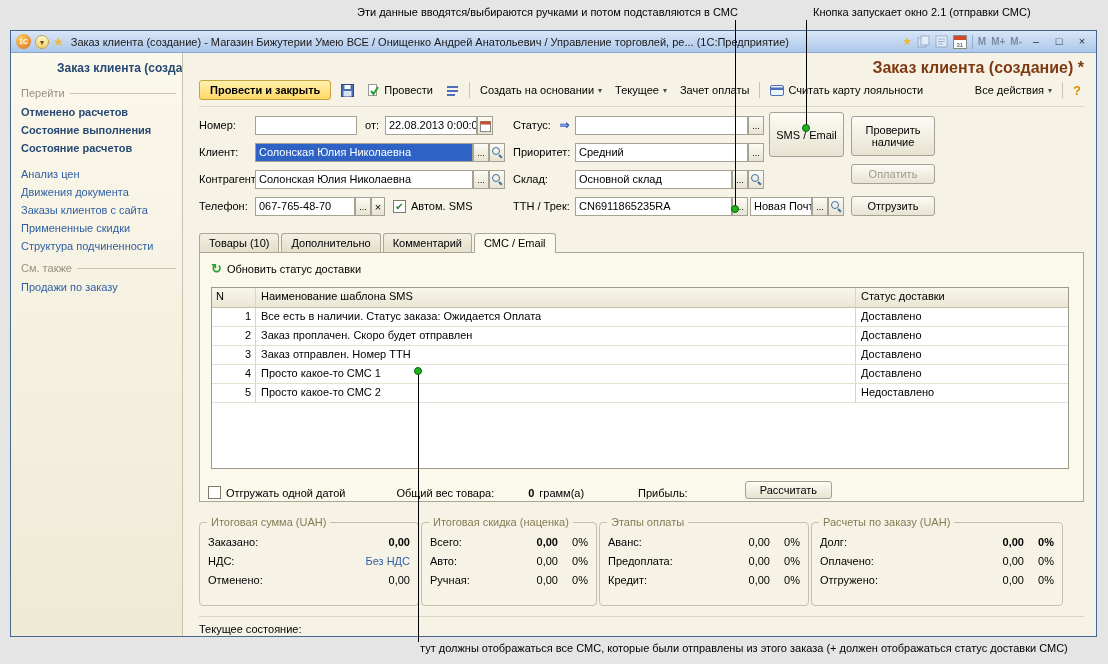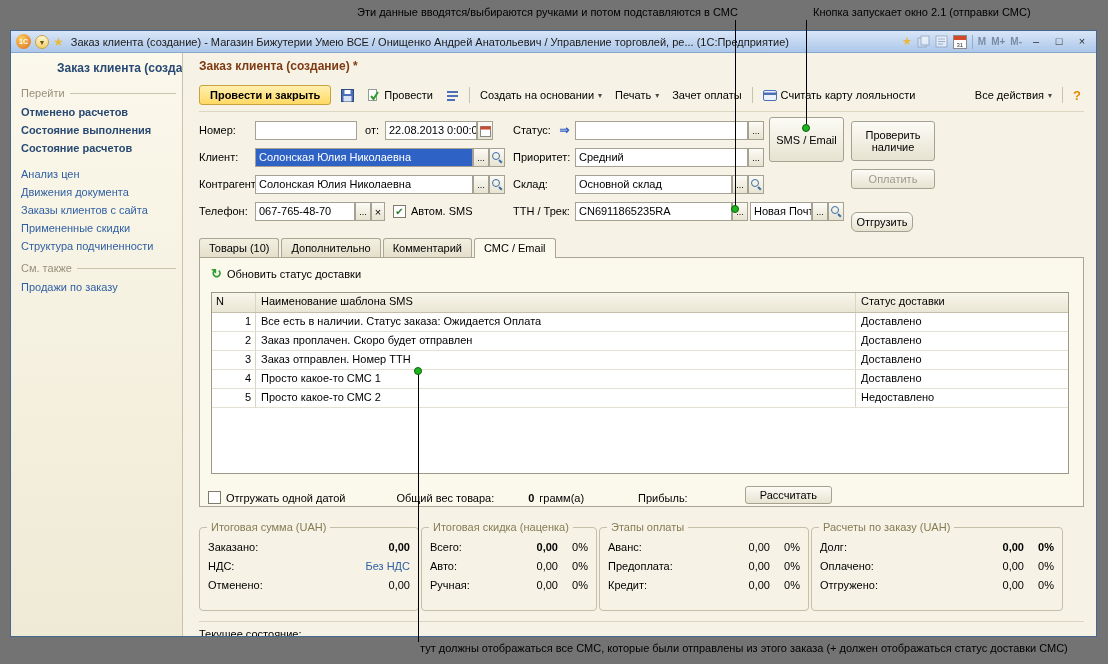--- a/index.html
+++ b/index.html
@@ -1,17 +1,17 @@
 <!DOCTYPE html>
 <html><head>
 <meta charset="utf-8">
 <style>
   * { margin:0; padding:0; box-sizing:border-box; }
   body { font-family:"Liberation Sans", sans-serif; }
-  .canvas { position:relative; width:1108px; height:664px; background:#737373; overflow:hidden; font-size:11px; color:#000;padding-left:48px; }
+  .canvas { position:relative; width:1108px; height:664px; background:#e5e5e5; overflow:hidden; font-size:11px; color:#000;padding-left:48px; }
 
   .annotation { position:absolute; font-size:11px; color:#000; white-space:nowrap; }
   .callout-line { position:absolute; width:1px; background:#000; }
   .callout-dot { position:absolute; width:8px; height:8px; border-radius:50%; background:#1FB41F; border:1px solid #0A640A; }
 
   .window { position:absolute; left:10px; top:30px; width:1087px; height:607px; background:#F6F3E6; border:1px solid #46688F; }
   .titlebar { height:22px; background:linear-gradient(#D9E6F8,#ACC7EA); border-bottom:1px solid #89A7CC; display:flex; align-items:center; gap:4px; padding:0 5px; }
   .logo { width:15px; height:15px; border-radius:50%; background:radial-gradient(circle at 35% 30%, #FBCF5A, #E06A1F); color:#fff; font-size:7px; font-weight:bold; text-align:center; line-height:15px; flex:0 0 auto; }
   .menu-circle { width:14px; height:14px; border-radius:50%; background:linear-gradient(#FDF6D8,#F0D169); border:1px solid #C7A23E; font-size:8px; text-align:center; line-height:13px; color:#6B4E09; flex:0 0 auto; cursor:pointer; }
   .tb-star { color:#E8B93C; font-size:12px; flex:0 0 auto; cursor:pointer; }
@@ -27,21 +27,21 @@
   .window-body { display:flex; height:583px; }
   .sidebar { width:172px; flex:0 0 auto; background:linear-gradient(#FBF8EC,#EFEAD5); border-right:1px solid #C8C3AB; padding:8px 6px 0 10px; overflow:hidden; }
   .sb-title { font-weight:bold; color:#274973; font-size:12px; margin-bottom:12px; white-space:nowrap;margin-left:36px; }
   .sb-section { display:flex; align-items:center; gap:5px; color:#97917C; margin:10px 0 7px; }
   .sb-section::after { content:""; flex:1; height:1px; background:#C9C3AB; }
   .sb-link { color:#2F5FA3; margin:6px 0; cursor:pointer; white-space:nowrap; }
   .sb-link.bold { font-weight:bold; color:#274973; }
   .sb-link.gap { margin-top:14px; }
 
   .main { flex:1; position:relative; padding:6px 12px 0 16px; background:#F6F3E6; overflow:hidden; }
-  .page-title { color:#7E3A13; font-size:12px; font-weight:bold; height:18px; margin-bottom:5px; white-space:nowrap; }
+  .page-title { color:#7E3A13; font-size:16px; font-weight:bold; height:18px; white-space:nowrap;text-align:right; }
 
   .toolbar { display:flex; align-items:center; gap:7px; padding:3px 0 6px; border-bottom:1px solid #DCD7C2; }
   .btn-primary { font-family:inherit; font-size:11px; font-weight:bold; padding:3px 10px; background:linear-gradient(#FFF0B0,#FFD964); border:1px solid #C8A23C; border-radius:3px; cursor:pointer; }
   .tb-btn { display:inline-flex; align-items:center; gap:4px; padding:2px 3px; cursor:pointer; white-space:nowrap; border-radius:2px; }
   .caret { font-size:8px; color:#4A4A4A; }
   .tb-sep { width:1px; height:16px; background:#C8C3AD; }
   .spacer { flex:1; }
   .help { color:#E08A00; font-weight:bold; font-size:13px; cursor:pointer; padding:0 3px; }
 
   .form { position:relative; height:108px; margin-top:7px; }
@@ -182,21 +182,21 @@
                 <rect x="1" y="6" width="11" height="2" fill="#4D6FB8"></rect>
                 <rect x="1" y="10" width="8" height="2" fill="#4D6FB8"></rect>
               </svg>
           </span>
           <span class="tb-sep"></span>
           <span class="tb-btn">
             <span>Создать на основании</span>
             <span class="caret">▾</span>
           </span>
           <span class="tb-btn">
-            <span>Печать</span>
+            <span>Текущее</span>
             <span class="caret">▾</span>
           </span>
           <span class="tb-btn">
             <span>Зачет оплаты</span>
           </span>
           <span class="tb-sep"></span>
           <span class="tb-btn">
             <svg width="14" height="11">
                 <rect x="0.5" y="0.5" width="13" height="10" rx="1.5" fill="#EDF3FC" stroke="#4D6FB8"></rect>
                 <rect x="0.5" y="2.5" width="13" height="2.5" fill="#4D6FB8"></rect>
@@ -255,21 +255,21 @@
           <span class="fl" style="left:314px;top:83px;">ТТН / Трек:</span>
           <div class="ff" style="left:376px;top:83px;width:157px;">CN6911865235RA</div>
           <button class="fb" style="left:533px;top:83px;">...</button>
           <div class="ff" style="left:551px;top:83px;width:62px;">Новая Почта</div>
           <button class="fb" style="left:613px;top:83px;">...</button>
           <button class="fb" style="left:629px;top:83px;"><span class="mag"></span></button>
 
           <button class="big-btn" style="left:652px;top:2px;width:84px;height:40px;white-space:normal;">Проверить наличие</button>
           <button class="big-btn" style="left:570px;top:-2px;width:75px;height:45px;">SMS / Email</button>
           <button class="big-btn disabled" style="left:652px;top:50px;width:84px;height:20px;">Оплатить</button>
-          <button class="big-btn" style="left:652px;top:93px;width:62px;height:20px;border-radius:6px;">Отгрузить</button>
+          <button class="big-btn" style="left:652px;top:82px;width:84px;height:20px;">Отгрузить</button>
         </div>
 
         <div class="tabs">
           <span class="tab">Товары (10)</span>
           <span class="tab">Дополнительно</span>
           <span class="tab">Комментарий</span>
           <span class="tab active">СМС / Email</span>
         </div>
 
         <div class="panel">

